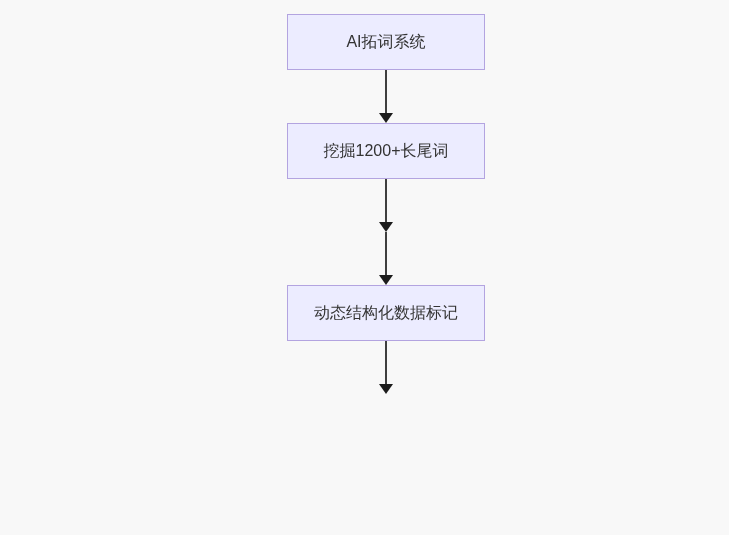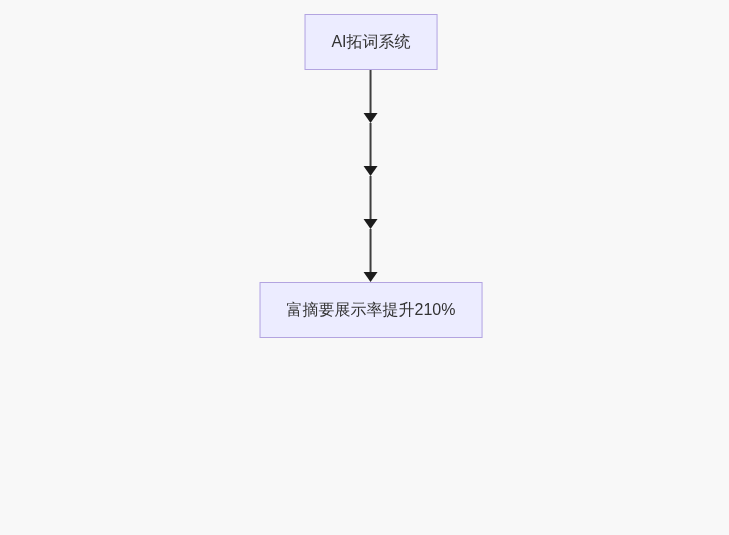--- a/index.html
+++ b/index.html
@@ -16,25 +16,24 @@
     background: var(--bg);
     font-family: "Liberation Sans", "DejaVu Sans", sans-serif;
     overflow: hidden;
   }
   .canvas {
     position: relative;
     width: 729px; height: 535px;
   }
   .flow {
     position: absolute;
-    left: 371px; top: 14px;
+    left: 386px; top: 14px;
     transform: translateX(-50%);
     display: flex;
     flex-direction: column;
-    align-items: center;
   }
   .node {
     height: 56px;
     padding: 0 26px;
     background: var(--node_fill);
     border: 1px solid var(--node_border);
     color: var(--text);
     font-size: 16px;
     display: flex;
     align-items: center;
@@ -68,36 +67,39 @@
 
     <div class="node">
       <span>AI拓词系统</span>
     </div>
 
     <div class="edge">
       <div class="line"></div>
       <div class="head"></div>
     </div>
 
-
-    <div class="edge">
-      <div class="line"></div>
-      <div class="head"></div>
+    <div class="node">
+      <span>挖掘1200+长尾词</span>
     </div>
-
 
     <div class="edge">
       <div class="line"></div>
       <div class="head"></div>
     </div>
 
 
     <div class="edge">
       <div class="line"></div>
       <div class="head"></div>
     </div>
 
     <div class="node">
-      <span>富摘要展示率提升210%</span>
+      <span>动态结构化数据标记</span>
     </div>
+
+    <div class="edge">
+      <div class="line"></div>
+      <div class="head"></div>
+    </div>
+
 
   </div>
 </div>
 
 </body></html>

